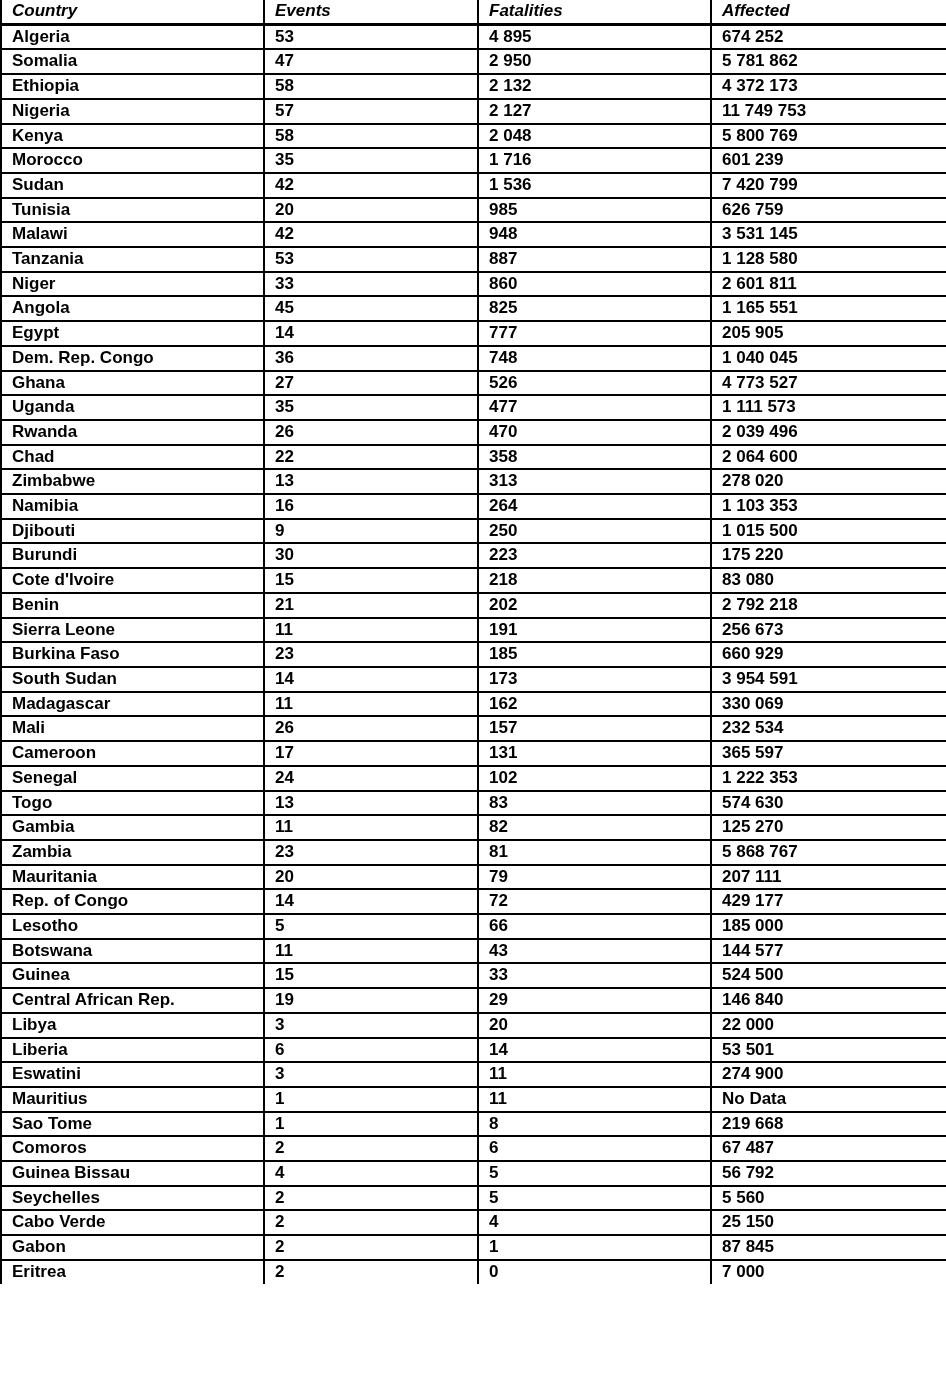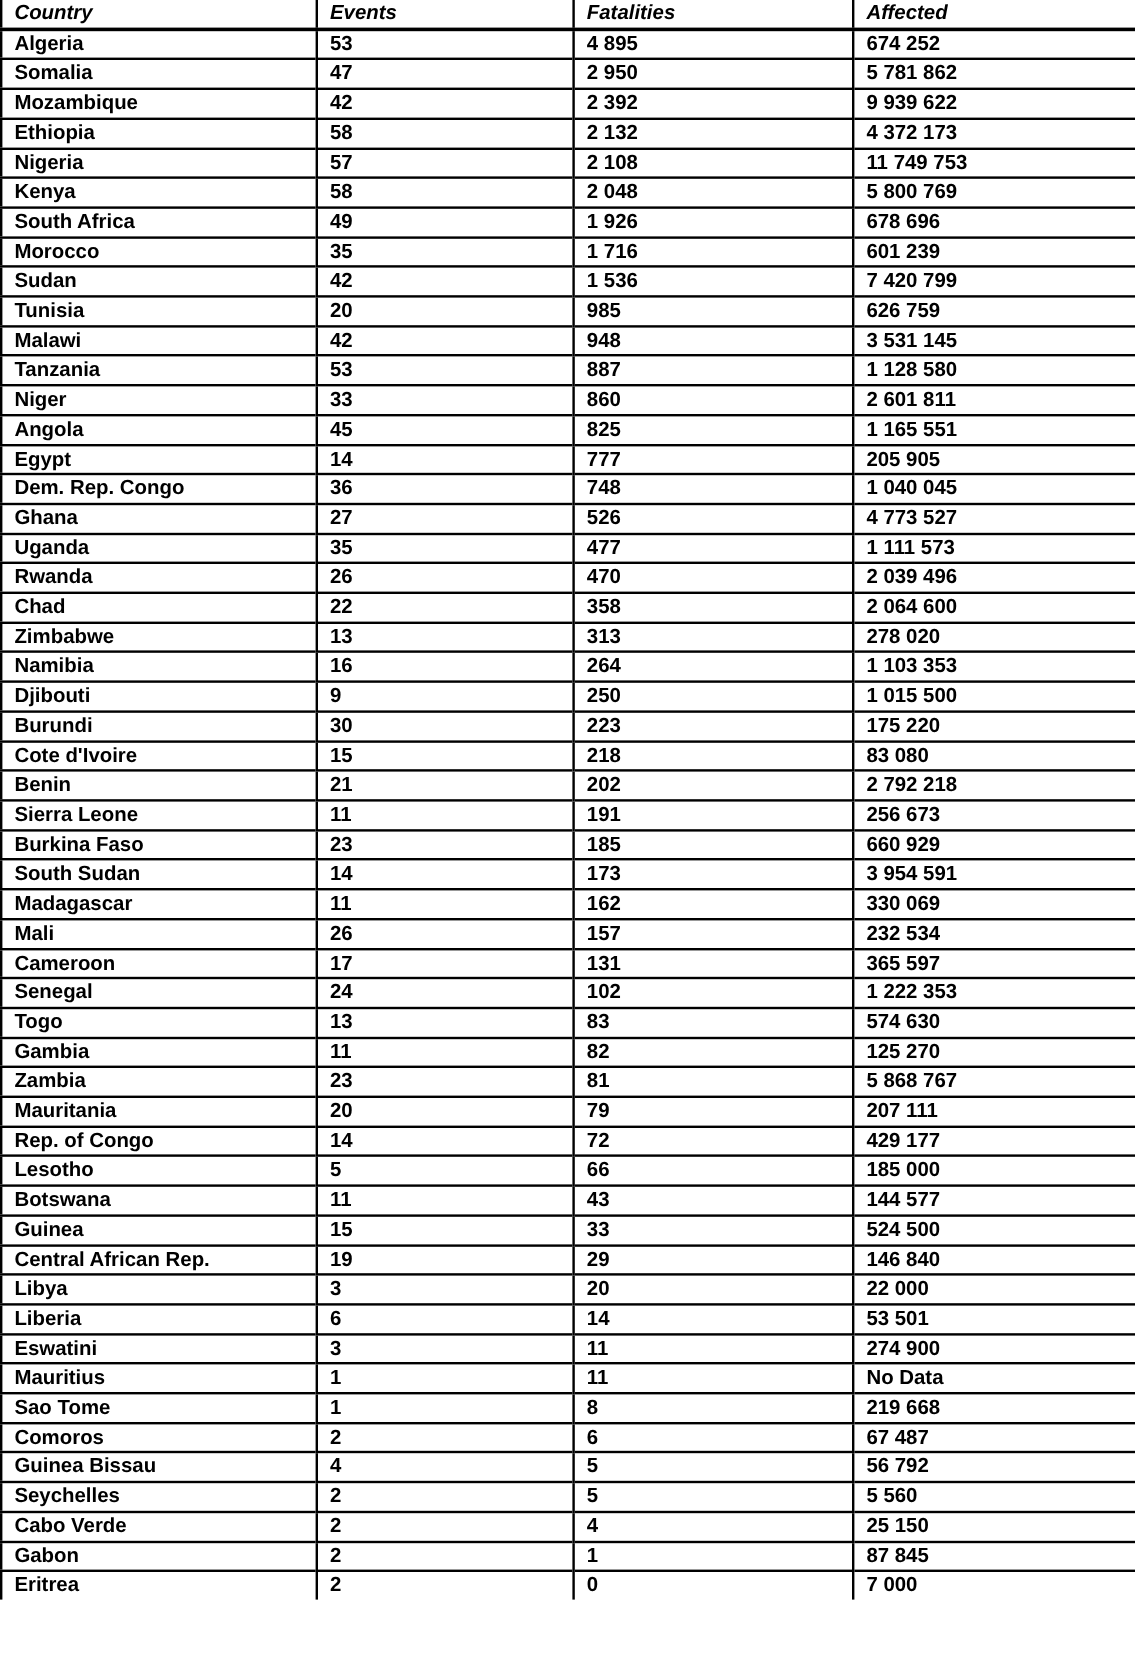--- a/index.html
+++ b/index.html
@@ -74,50 +74,38 @@
         <td>4 895</td>
         <td>674 252</td>
       </tr>
       <tr>
         <td>Somalia</td>
         <td>47</td>
         <td>2 950</td>
         <td>5 781 862</td>
       </tr>
       <tr>
-        <td>Mozambique</td>
-        <td>42</td>
-        <td>2 392</td>
-        <td>9 939 622</td>
-      </tr>
-      <tr>
         <td>Ethiopia</td>
         <td>58</td>
         <td>2 132</td>
         <td>4 372 173</td>
       </tr>
       <tr>
         <td>Nigeria</td>
         <td>57</td>
-        <td>2 108</td>
+        <td>2 127</td>
         <td>11 749 753</td>
       </tr>
       <tr>
         <td>Kenya</td>
         <td>58</td>
         <td>2 048</td>
         <td>5 800 769</td>
       </tr>
       <tr>
-        <td>South Africa</td>
-        <td>49</td>
-        <td>1 926</td>
-        <td>678 696</td>
-      </tr>
-      <tr>
         <td>Morocco</td>
         <td>35</td>
         <td>1 716</td>
         <td>601 239</td>
       </tr>
       <tr>
         <td>Sudan</td>
         <td>42</td>
         <td>1 536</td>
         <td>7 420 799</td>

